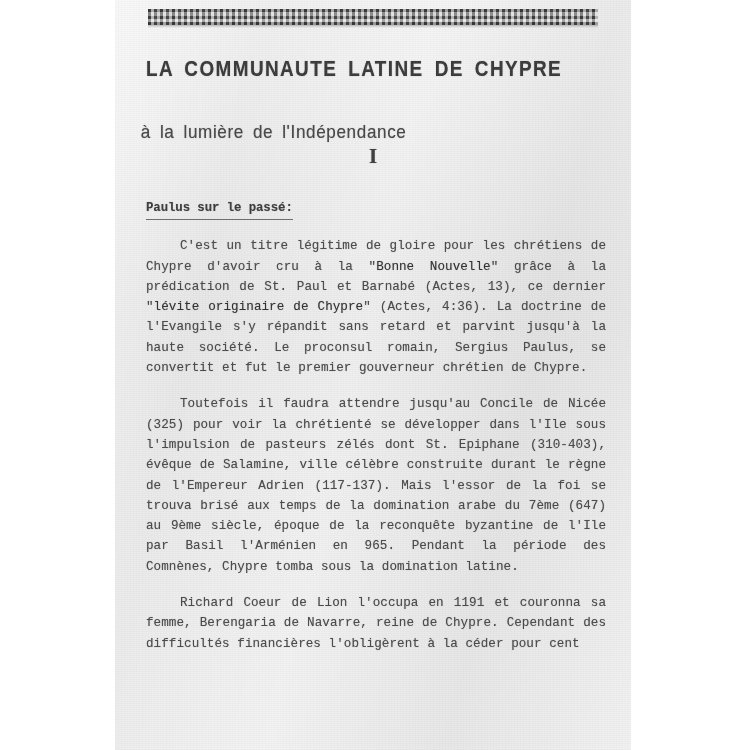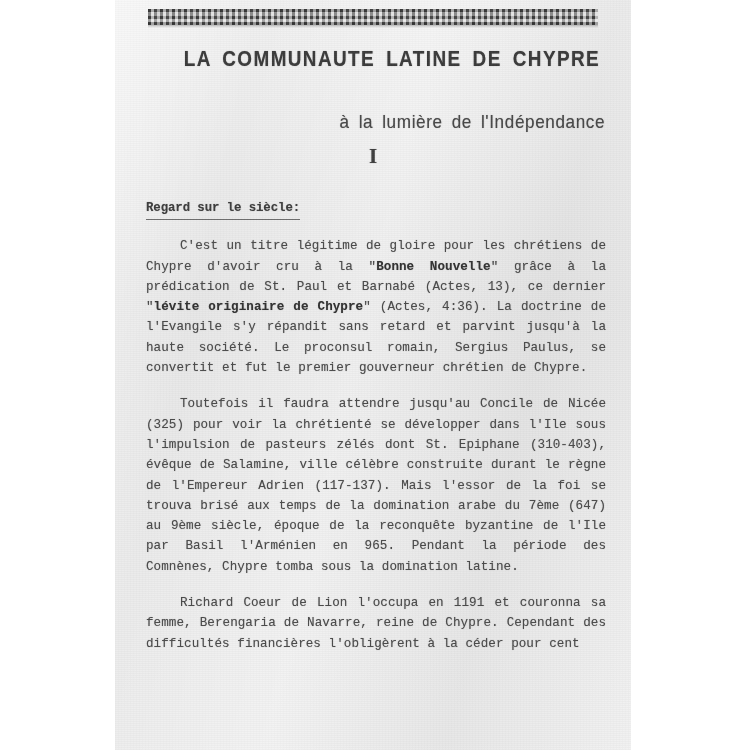--- a/index.html
+++ b/index.html
@@ -77,23 +77,23 @@
     position:absolute;
     left:0; right:0; bottom:-3px;
     height:3px;
     background: linear-gradient(180deg, rgba(140,140,140,0.55), rgba(233,233,233,0));
   }
 
   
   #title-block {
     position: absolute;
     left: 0;
-    top: 48px;
+    top: 58px;
     width: 516px;
-    text-align: right;
+    text-align: left;
   }
 
   .main-title {
     font-family: "Liberation Sans Narrow", "Liberation Sans", sans-serif;
     font-weight: bold;
     font-size: 21.5px;
     letter-spacing: 1.6px;
     word-spacing: 5px;
     color: #3a3a3a;
     transform: scaleX(0.88);
@@ -161,21 +161,21 @@
     font-size: 12.4px;
   }
 
   .para {
     margin: 0 0 16px 0;
     text-align: justify;
     text-justify: inter-word;
   }
   .para .indent-lead { padding-left: 34px; }
   .para b, .para strong {
-    font-weight: bold;
+    font-weight: normal;
     color: #313131;
   }
 
   
   #body-block .para:last-child { margin-bottom: 16px; }
 </style>
 </head>
 <body>
 
 <div id="scan-viewport">
@@ -186,21 +186,21 @@
 
     <div id="title-block">
       <div class="main-title">LA COMMUNAUTE LATINE DE CHYPRE</div>
       <div class="sub-title">à la lumière de l'Indépendance</div>
     </div>
 
     <div id="section-numeral">I</div>
 
     <div id="body-block">
 
-      <div class="lead-heading">Regard sur le siècle:</div>
+      <div class="lead-heading">Paulus sur le passé:</div>
 
       <div id="paragraph-host">
           <div class="para"><span class="indent-lead">C'est un titre légitime de gloire pour les chrétiens de Chypre d'avoir cru à la "</span><b>Bonne Nouvelle</b><span>" grâce à la prédication de St. Paul et Barnabé (Actes, 13), ce dernier "</span><b>lévite originaire de Chypre</b><span>" (Actes, 4:36). La doctrine de l'Evangile s'y répandit sans retard et parvint jusqu'à la haute société. Le proconsul romain, Sergius Paulus, se convertit et fut le premier gouverneur chrétien de Chypre.</span></div>
           <div class="para"><span class="indent-lead">Toutefois il faudra attendre jusqu'au Concile de Nicée (325) pour voir la chrétienté se développer dans l'Ile sous l'impulsion de pasteurs zélés dont St. Epiphane (310-403), évêque de Salamine, ville célèbre construite durant le règne de l'Empereur Adrien (117-137). Mais l'essor de la foi se trouva brisé aux temps de la domination arabe du 7ème (647) au 9ème siècle, époque de la reconquête byzantine de l'Ile par Basil l'Arménien en 965. Pendant la période des Comnènes, Chypre tomba sous la domination latine.</span></div>
           <div class="para"><span class="indent-lead">Richard Coeur de Lion l'occupa en 1191 et couronna sa femme, Berengaria de Navarre, reine de Chypre. Cependant des difficultés financières l'obligèrent à la céder pour cent</span></div>
         </div>
 
     </div>
 
   </div>

